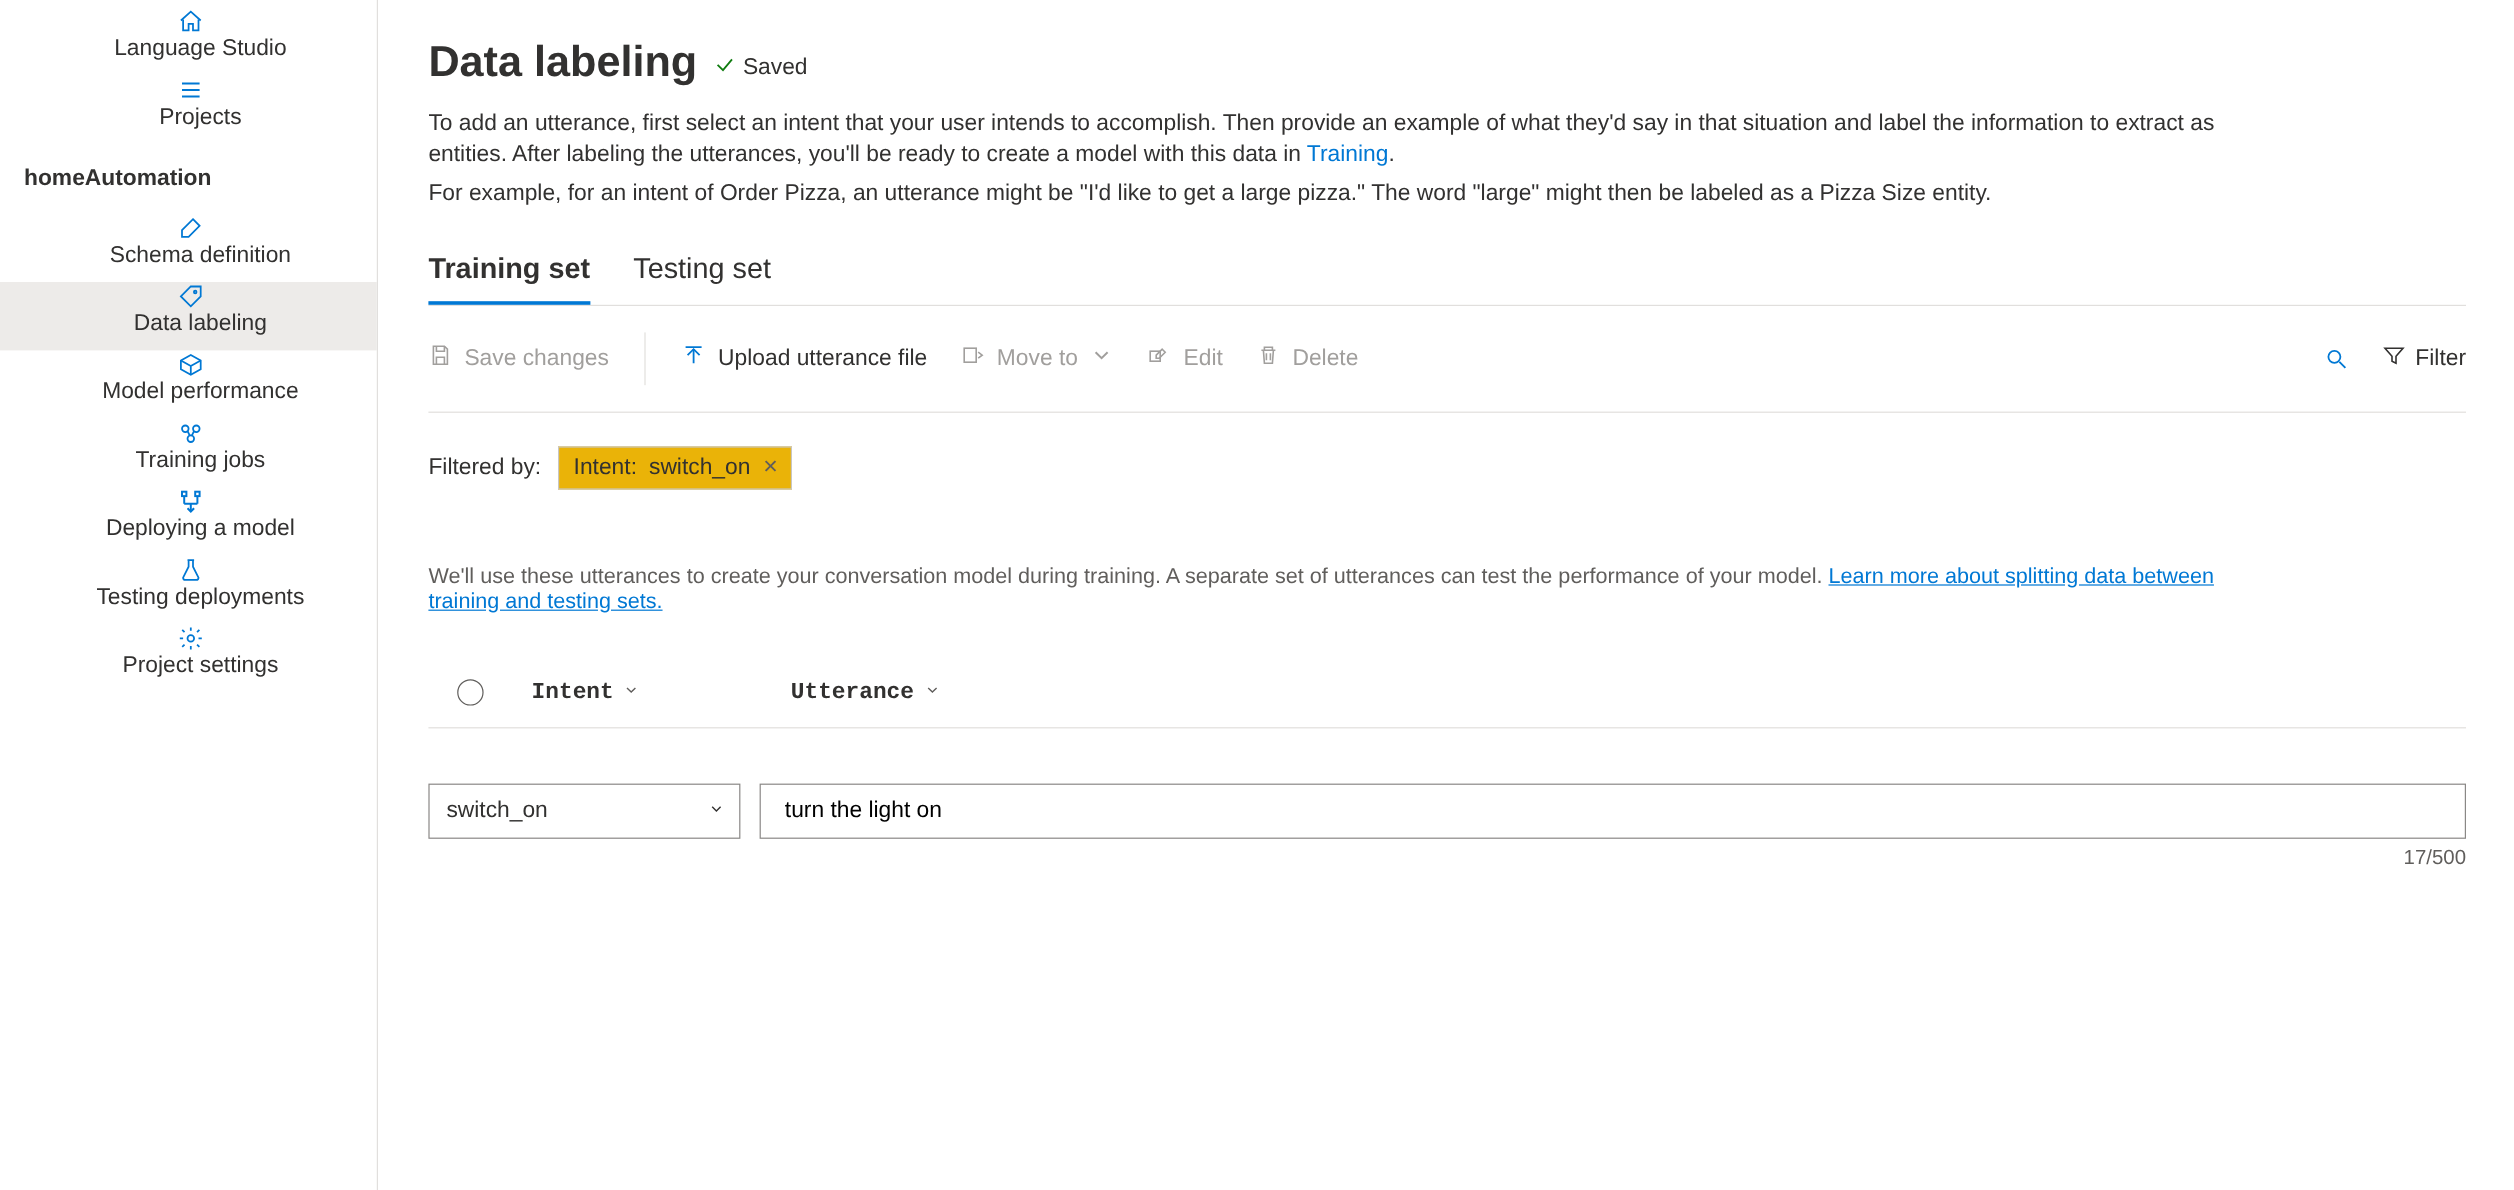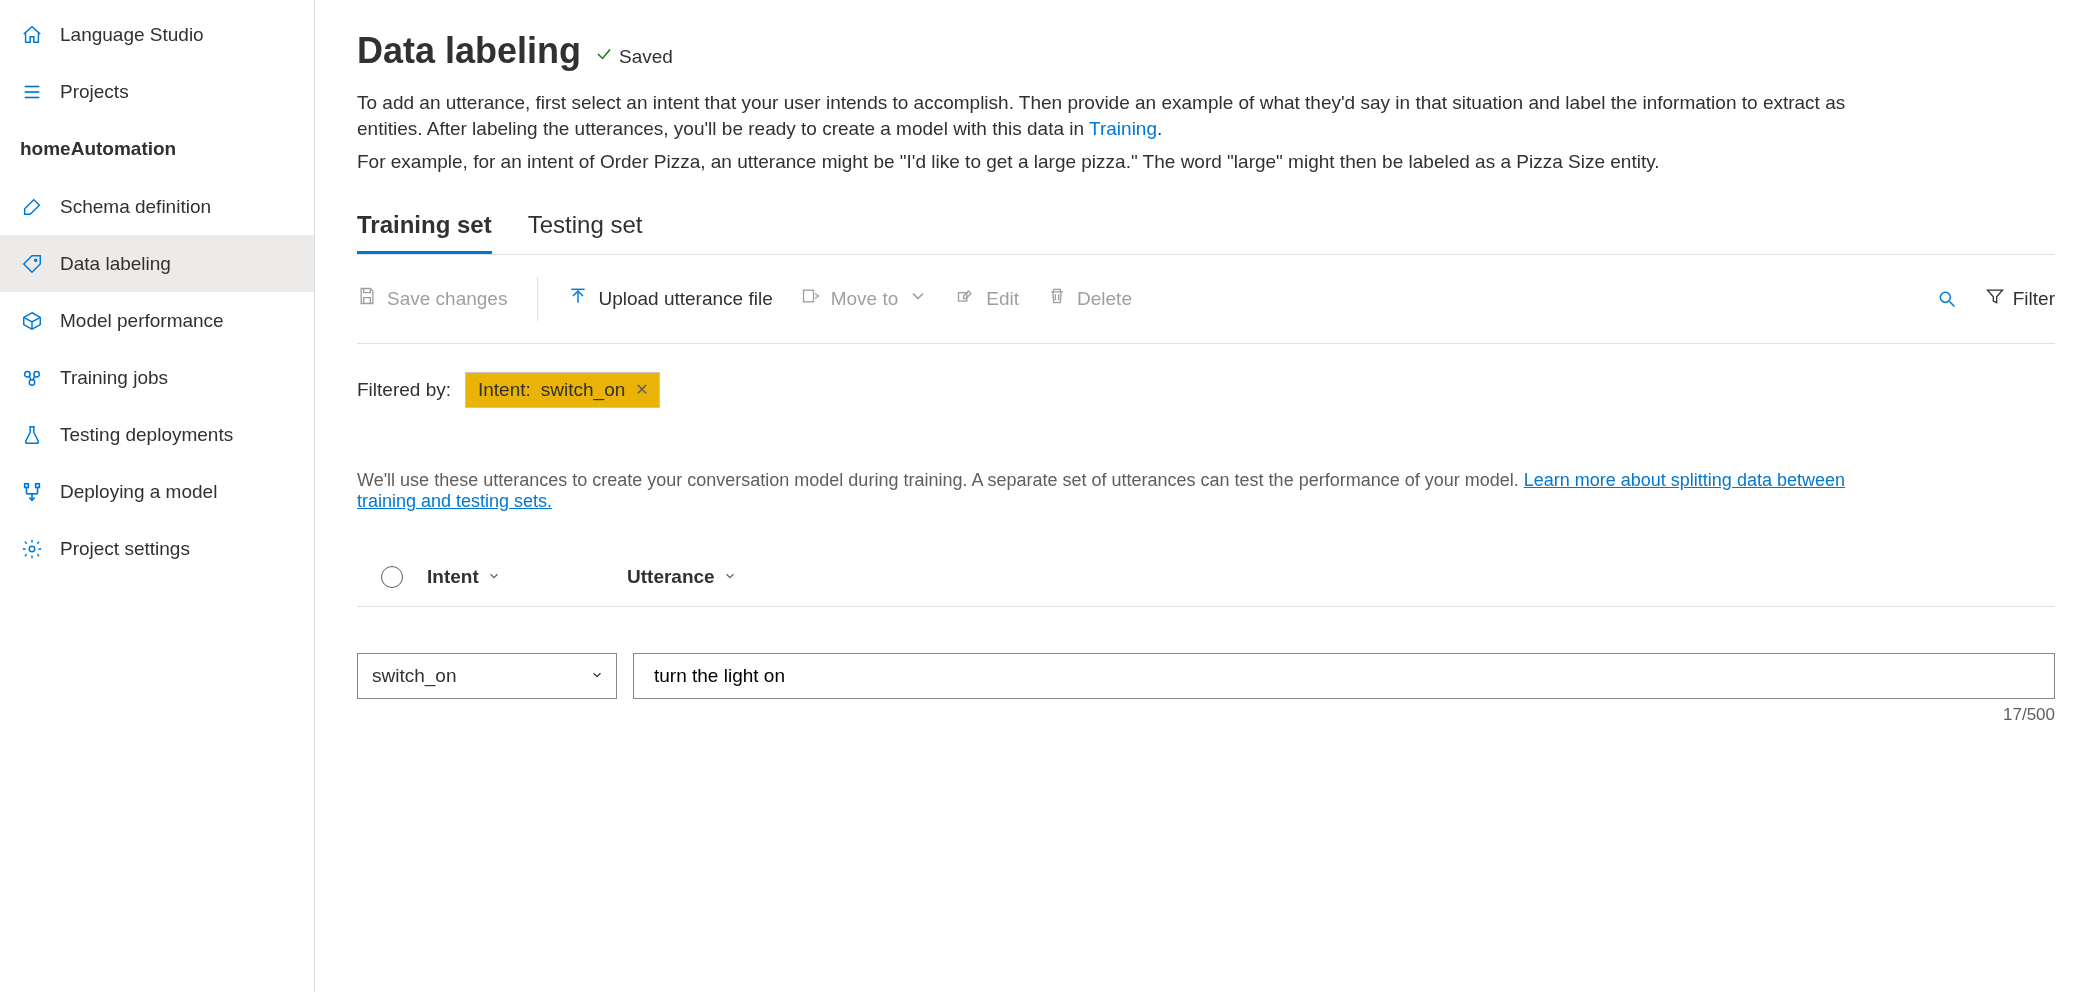--- a/index.html
+++ b/index.html
@@ -21,20 +21,21 @@
     border-right: 1px solid #e1dfdd;
     padding-top: 6px;
   }
   .side-item {
     display: flex;
     align-items: center;
     height: 57px;
     padding-left: 20px;
     font-size: 19px;
     cursor: pointer;
+    flex-direction: column;
   }
   .side-item.active { background: #edebe9; }
   .side-icon {
     width: 24px; height: 24px;
     margin-right: 16px;
     color: #0078d4;
     flex-shrink: 0;
     display: flex; align-items: center; justify-content: center;
   }
   .side-icon svg { width: 22px; height: 22px; display:block; }
@@ -106,21 +107,22 @@
     margin-top: 54px;
     max-width: 1520px;
   }
   .info a { color: #0078d4; text-decoration: underline; }
   
   .tbl-head {
     display:flex; align-items:center;
     border-bottom: 1px solid #e1dfdd;
     padding: 30px 0 18px 0;
     margin-top: 24px;
-    gap: 0;
+    gap: 16px;
+    font-family: Liberation Mono, monospace;
   }
   .col-sel { width: 70px; display:flex; justify-content:center;}
   .sel-circle {
     width: 22px; height:22px; border-radius:50%;
     border: 1.5px solid #605e5c;
   }
   .col-intent { width: 200px; display:flex; align-items:center; gap:8px; font-size:19px; font-weight:600;}
   .col-utt { display:flex; align-items:center; gap:8px; font-size:19px; font-weight:600;}
   .sort-chev { color:#605e5c; }
   
@@ -209,42 +211,42 @@
     <div class="side-item">
       <span class="side-icon">
         <svg viewBox="0 0 24 24" fill="none" stroke="currentColor" stroke-width="1.6">
             <circle cx="7" cy="8" r="3"></circle>
             <circle cx="17" cy="8" r="3"></circle>
             <circle cx="12" cy="17" r="3"></circle>
             <path d="M9 10l2 4M15 10l-2 4"></path>
           </svg>
       </span>
       <span>Training jobs</span>
-    </div>
-    <div class="side-item">
-      <span class="side-icon">
-        <svg viewBox="0 0 24 24" fill="none" stroke="currentColor" stroke-width="1.6">
-            <path d="M9 3h6M10 3v6l-5 10a2 2 0 0 0 2 2h10a2 2 0 0 0 2-2L14 9V3"></path>
-          </svg>
-      </span>
-      <span>Testing deployments</span>
     </div>
     <div class="side-item">
       <span class="side-icon">
         <svg viewBox="0 0 24 24" fill="none" stroke="currentColor" stroke-width="1.8">
             <rect x="4" y="3" width="4" height="4"></rect>
             <rect x="16" y="3" width="4" height="4"></rect>
             <line x1="6" y1="7" x2="6" y2="14"></line>
             <line x1="18" y1="7" x2="18" y2="14"></line>
             <line x1="6" y1="14" x2="18" y2="14"></line>
             <line x1="12" y1="14" x2="12" y2="21"></line>
             <polyline points="9,18 12,21 15,18"></polyline>
           </svg>
       </span>
       <span>Deploying a model</span>
+    </div>
+    <div class="side-item">
+      <span class="side-icon">
+        <svg viewBox="0 0 24 24" fill="none" stroke="currentColor" stroke-width="1.6">
+            <path d="M9 3h6M10 3v6l-5 10a2 2 0 0 0 2 2h10a2 2 0 0 0 2-2L14 9V3"></path>
+          </svg>
+      </span>
+      <span>Testing deployments</span>
     </div>
     <div class="side-item">
       <span class="side-icon">
         <svg viewBox="0 0 24 24" fill="none" stroke="currentColor" stroke-width="1.6">
             <circle cx="12" cy="12" r="3"></circle>
             <path d="M12 2v3M12 19v3M4.2 4.2l2.1 2.1M17.7 17.7l2.1 2.1M2 12h3M19 12h3M4.2 19.8l2.1-2.1M17.7 6.3l2.1-2.1"></path>
           </svg>
       </span>
       <span>Project settings</span>
     </div>

